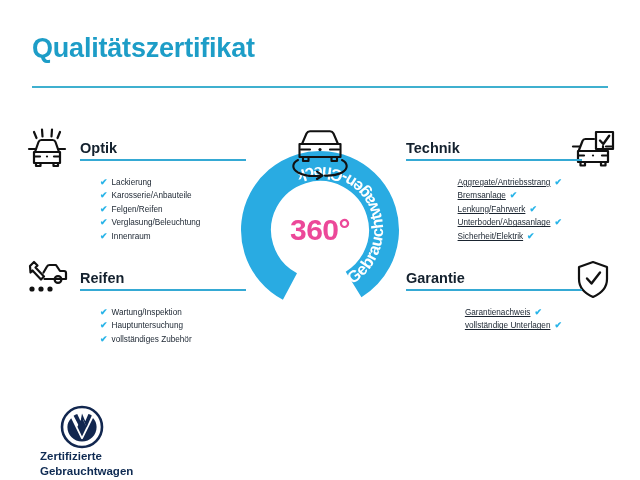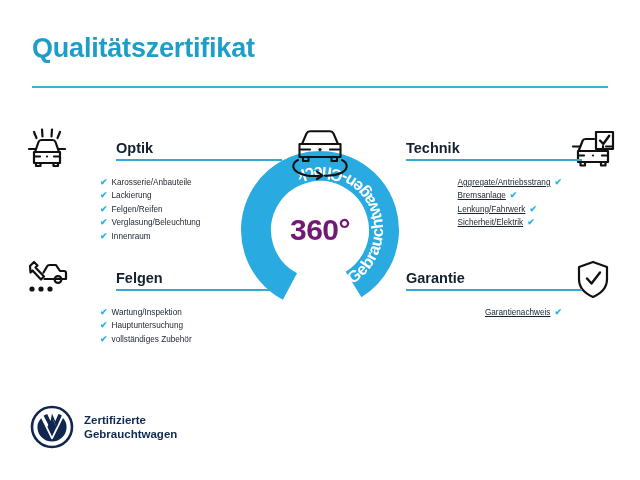--- a/index.html
+++ b/index.html
@@ -64,21 +64,21 @@
     height: 44px;
   }
   .left .sec-icon  { left: 2px; }
   .right .sec-icon { right: 2px; }
   .sec-icon svg { display: block; width: 100%; height: 100%; }
 
   .sec-head {
     position: absolute;
     top: 14px;
   }
-  .left .sec-head  { left: 58px; right: 0; margin-left: 36px; }
+  .left .sec-head  { left: 58px; right: 0; }
   .right .sec-head { right: 58px; left: 0; }
 
   .sec-title {
     font-size: 14.5px;
     font-weight: bold;
     color: #14212e;
     line-height: 17px;
     white-space: nowrap;
   }
   .left .sec-title  { text-align: left; }
@@ -144,31 +144,32 @@
   .badge-car svg { display: block; width: 100%; height: 100%; }
 
   .badge-degrees {
     position: absolute;
     left: 236px;
     top: 213px;
     width: 168px;
     text-align: center;
     font-size: 30px;
     font-weight: bold;
-    color: #701a75;
+    color: #ec4899;
     letter-spacing: -0.5px;
   }
 
   
   .footer {
     position: absolute;
     left: 30px;
     top: 405px;
     display: flex;
     align-items: center;
+    flex-direction: column;
   }
   .vw-logo { width: 44px; height: 44px; }
   .vw-logo svg { display: block; width: 100%; height: 100%; }
   .vw-text {
     margin-left: 10px;
     font-size: 11.5px;
     font-weight: bold;
     line-height: 14.5px;
     color: #0e2a52;
   }
@@ -198,43 +199,43 @@
           <circle cx="23" cy="28.5" r="1.1" fill="#111111" stroke="none"></circle>
           <path d="M12 35 V38 H16.5 V35" stroke-linejoin="round"></path>
           <path d="M29.5 35 V38 H34 V35" stroke-linejoin="round"></path>
         </svg>
       </div>
       <div class="sec-head">
         <div class="sec-title">Optik</div>
         <div class="sec-rule"></div>
       </div>
       <ul class="sec-list">
+        <li><span class="chk">✔</span><span>Lackierung</span></li>
         <li><span class="chk">✔</span><span>Karosserie/Anbauteile</span></li>
-        <li><span class="chk">✔</span><span>Lackierung</span></li>
         <li><span class="chk">✔</span><span>Felgen/Reifen</span></li>
         <li><span class="chk">✔</span><span>Verglasung/Beleuchtung</span></li>
         <li><span class="chk">✔</span><span>Innenraum</span></li>
       </ul>
     </div>
   </div>
 
   <div class="section sec-wartung left">
     <div class="sec-inner">
       <div class="sec-icon">
         <svg viewBox="0 0 46 44" fill="none" stroke="#111111" stroke-width="2.2" stroke-linecap="round" stroke-linejoin="round">
           <path d="M6 8 L10 4 L13.5 7.5 L11.5 9.5 L20 18.5 L17 21.5 L8.5 12.5 L6.5 14.5 Z"></path>
           <path d="M19.5 14.5 L23 8.5 C23.6 7.4 24.4 7 25.6 7 H32 L36 13 H40 C41.4 13 42 13.8 42 15 V21 H20.5"></path>
           <circle cx="34" cy="21.5" r="3.4"></circle>
           <circle cx="8" cy="31" r="2.6" fill="#111111" stroke="none"></circle>
           <circle cx="17" cy="31" r="2.6" fill="#111111" stroke="none"></circle>
           <circle cx="26" cy="31" r="2.6" fill="#111111" stroke="none"></circle>
         </svg>
       </div>
       <div class="sec-head">
-        <div class="sec-title">Felgen</div>
+        <div class="sec-title">Reifen</div>
         <div class="sec-rule"></div>
       </div>
       <ul class="sec-list">
         <li><span class="chk">✔</span><span>Wartung/Inspektion</span></li>
         <li><span class="chk">✔</span><span>Hauptuntersuchung</span></li>
         <li><span class="chk">✔</span><span>vollständiges Zubehör</span></li>
       </ul>
     </div>
   </div>
 
@@ -256,39 +257,41 @@
         </svg>
       </div>
       <div class="sec-head">
         <div class="sec-title">Technik</div>
         <div class="sec-rule"></div>
       </div>
       <ul class="sec-list">
         <li><span>Aggregate/Antriebsstrang</span><span class="chk">✔</span></li>
         <li><span>Bremsanlage</span><span class="chk">✔</span></li>
         <li><span>Lenkung/Fahrwerk</span><span class="chk">✔</span></li>
+        <li><span>Unterboden/Abgasanlage</span><span class="chk">✔</span></li>
         <li><span>Sicherheit/Elektrik</span><span class="chk">✔</span></li>
       </ul>
     </div>
   </div>
 
   <div class="section sec-garantie right">
     <div class="sec-inner">
       <div class="sec-icon">
         <svg viewBox="0 0 46 44" fill="none" stroke="#111111" stroke-width="2.2" stroke-linecap="round" stroke-linejoin="round">
           <path d="M23 4 L37 9 V21 C37 29.5 31 35.5 23 39 C15 35.5 9 29.5 9 21 V9 Z"></path>
           <path d="M17 20.5 L21.5 25.5 L30 14.5" stroke-width="2.4"></path>
         </svg>
       </div>
       <div class="sec-head">
         <div class="sec-title">Garantie</div>
         <div class="sec-rule"></div>
       </div>
       <ul class="sec-list">
         <li><span>Garantienachweis</span><span class="chk">✔</span></li>
+        <li><span>vollständige Unterlagen</span><span class="chk">✔</span></li>
       </ul>
     </div>
   </div>
 
   <div class="badge">
     <svg viewBox="0 0 168 168">
       <path d="M84 84 m-72 0 a72 72 0 1 0 21.1 -50.9 L84 84 Z" fill="none"></path>
       <circle cx="84" cy="84" r="64" fill="none" stroke="#29ABE2" stroke-width="30" stroke-dasharray="335 67" transform="rotate(118 84 84)"></circle>
       <defs>
         <path id="ringPath" d="M84 84 m-63 0 a63 63 0 1 0 126 0 a63 63 0 1 0 -126 0"></path>

